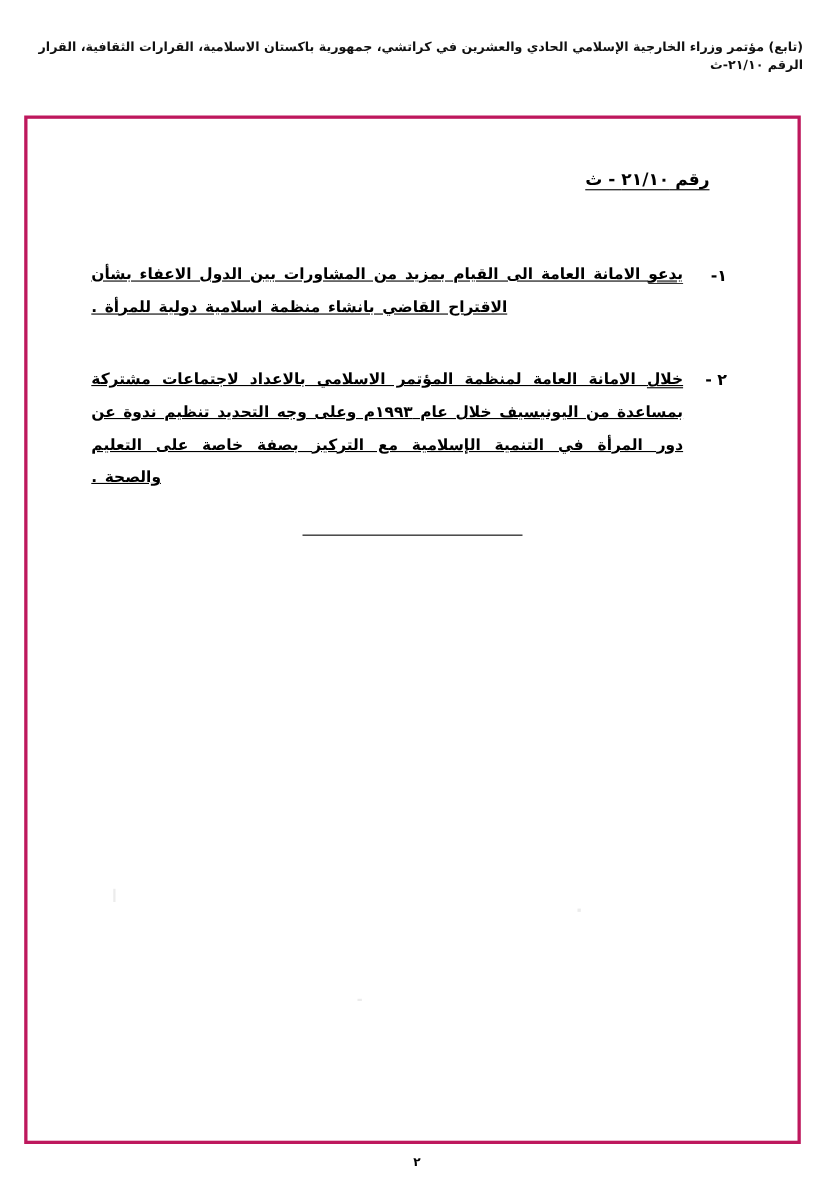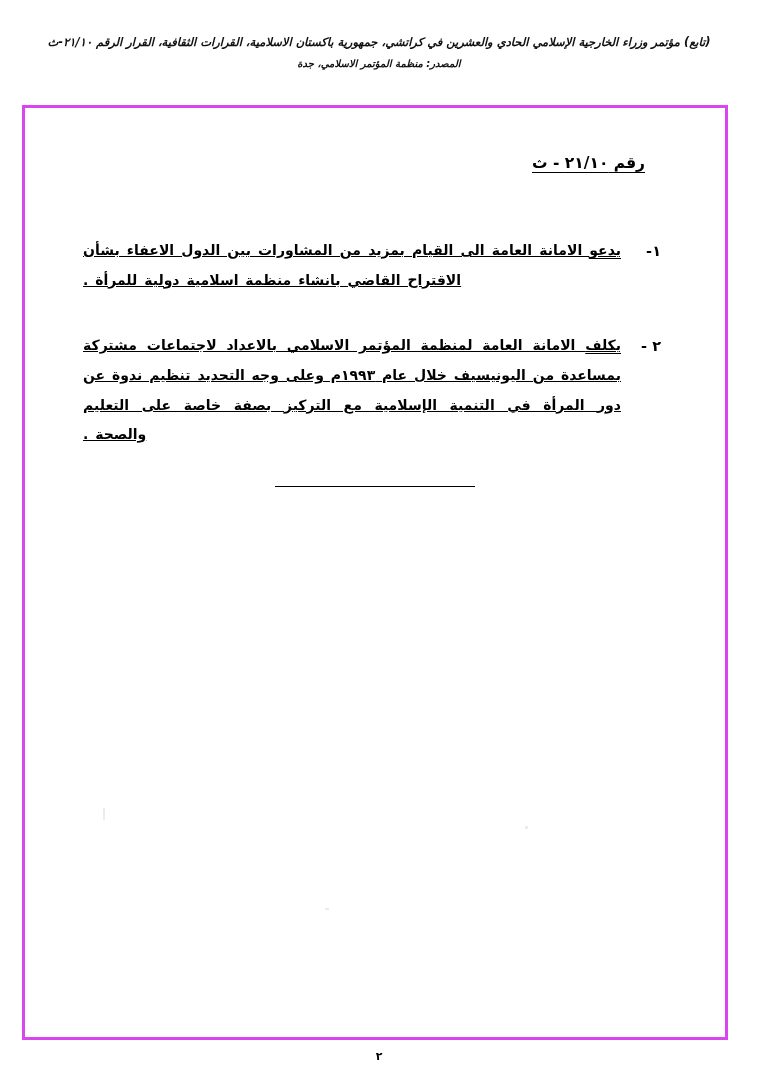--- a/index.html
+++ b/index.html
@@ -15,23 +15,21 @@
     color: #000000;
     overflow: hidden;
   }
 
   
   .doc-header {
     position: absolute;
     top: 34px;
     left: 0;
     width: 758px;
-    text-align: center;
     direction: rtl;
-    font-style: italic;
   }
   .doc-header .header-line-1 {
     font-size: 11.5px;
     font-weight: bold;
     line-height: 1.5;
     letter-spacing: 0px;
     color: #111;
     padding: 0 28px;
   }
   .doc-header .header-line-2 {
@@ -42,21 +40,21 @@
     color: #111;
   }
 
   
   .page-frame {
     position: absolute;
     top: 105px;
     left: 22px;
     width: 706px;
     height: 935px;
-    border: 3px solid #d946ef;
+    border: 3px solid #be185d;
     box-sizing: border-box;
     background: #ffffff;
   }
 
   .page-inner {
     position: absolute;
     top: 0;
     left: 0;
     right: 0;
     bottom: 0;
@@ -145,38 +143,37 @@
     font-size: 11px;
     font-weight: bold;
     color: #000;
   }
 </style>
 </head>
 <body>
 
 <div class="doc-header">
   <div class="header-line-1">(تابع) مؤتمر وزراء الخارجية الإسلامي الحادي والعشرين في كراتشي، جمهورية باكستان الاسلامية، القرارات الثقافية، القرار الرقم ٢١/١٠-ث</div>
-  <div class="header-line-2">المصدر: منظمة المؤتمر الاسلامي، جدة</div>
 </div>
 
 <div class="page-frame">
   <div class="page-inner">
 
     <div class="res-number">رقم ٢١/١٠ - ث</div>
 
     <div class="clauses">
 
       <div class="clause">
         <div class="clause-marker">١-</div>
         <div class="clause-body underline-lead"><span class="lead">يدعو</span><span> الامانة العامة الى القيام بمزيد من المشاورات بين الدول الاعفاء بشأن الاقتراح القاضي بانشاء منظمة اسلامية دولية للمرأة .</span></div>
       </div>
 
       <div class="clause">
         <div class="clause-marker">٢ -</div>
-        <div class="clause-body underline-lead"><span class="lead">يكلف</span><span> الامانة العامة لمنظمة المؤتمر الاسلامي بالاعداد لاجتماعات مشتركة بمساعدة من اليونيسيف خلال عام ١٩٩٣م وعلى وجه التحديد تنظيم ندوة عن دور المرأة في التنمية الإسلامية مع التركيز بصفة خاصة على التعليم والصحة .</span></div>
+        <div class="clause-body underline-lead"><span class="lead">خلال</span><span> الامانة العامة لمنظمة المؤتمر الاسلامي بالاعداد لاجتماعات مشتركة بمساعدة من اليونيسيف خلال عام ١٩٩٣م وعلى وجه التحديد تنظيم ندوة عن دور المرأة في التنمية الإسلامية مع التركيز بصفة خاصة على التعليم والصحة .</span></div>
       </div>
 
     </div>
 
     <div class="divider-wrap">
       <div class="divider"></div>
     </div>
 
     
     <div class="scan-smudge" style="top:700px; left:78px; width:2px; height:12px;"></div>

